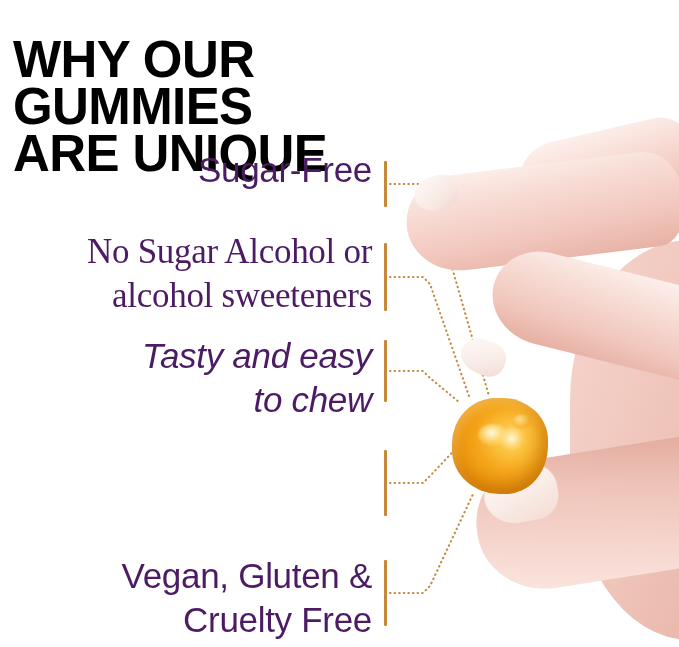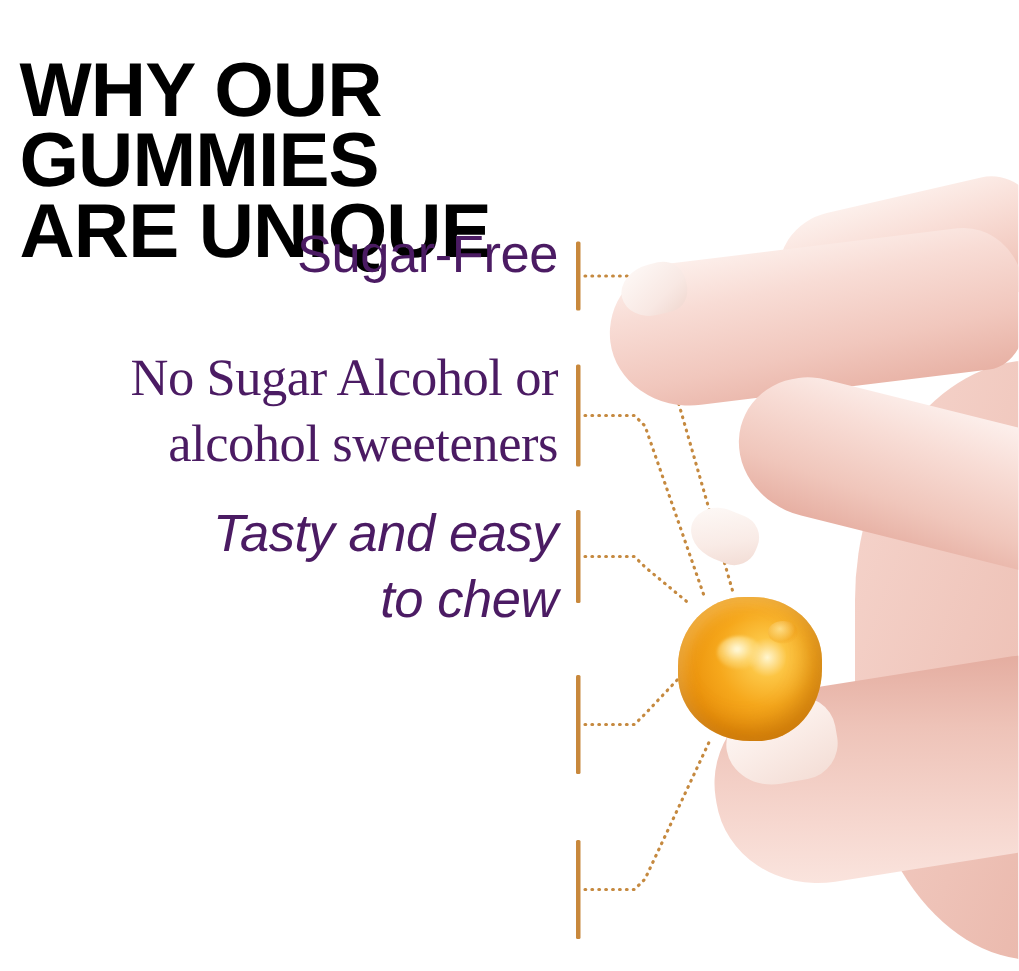--- a/index.html
+++ b/index.html
@@ -205,20 +205,22 @@
 
   <h1 id="headline">Why Our Gummies
 Are Unique</h1>
 
   <div id="features">
     <div class="feature f1">Sugar-Free</div>
     <div class="feature f2">No Sugar Alcohol or
 alcohol sweeteners</div>
     <div class="feature f3">Tasty and easy
 to chew</div>
+    <div class="feature f5">Vegan, Gluten &amp;
+Cruelty Free</div>
   </div>
 
   <div class="tick t1"></div>
   <div class="tick t2"></div>
   <div class="tick t3"></div>
   <div class="tick t4"></div>
   <div class="tick t5"></div>
 
   <svg id="leaders" viewBox="0 0 679 647">
     <path d="M 390 184 L 423 184 L 430 191 L 489 396"></path>

